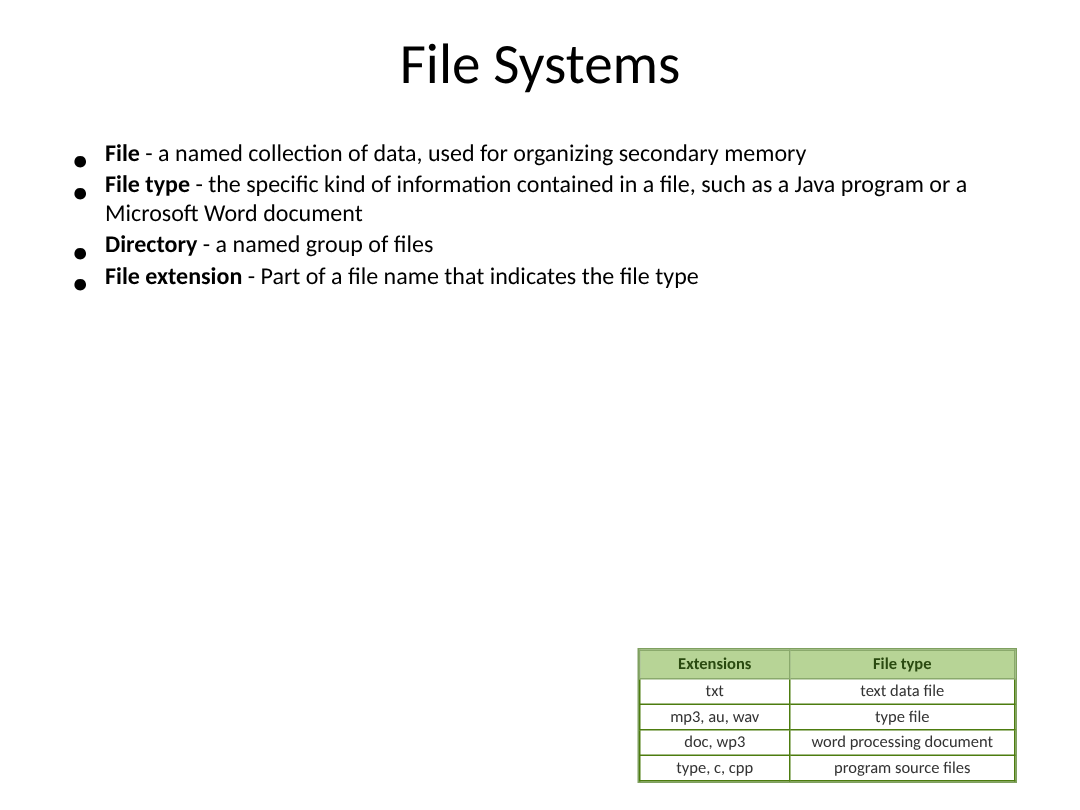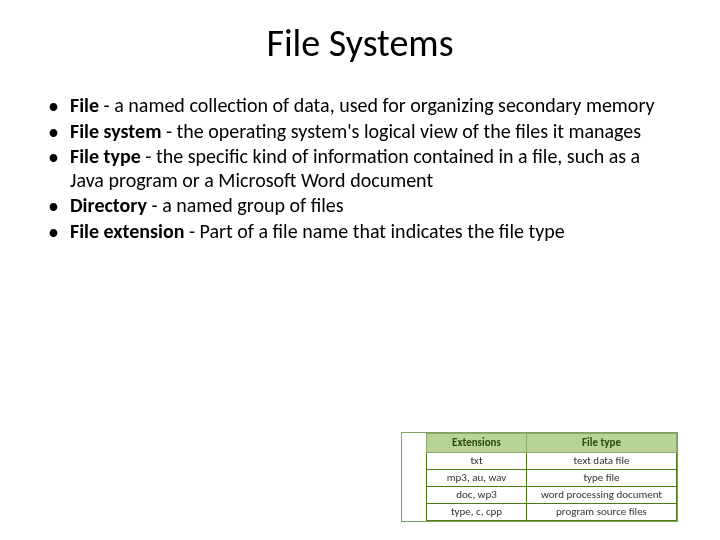--- a/index.html
+++ b/index.html
@@ -18,21 +18,21 @@
   .title {
     text-align: center;
     font-size: 38px;
     font-weight: 400;
     margin-bottom: 28px;
     padding-left: 60px;
     padding-right: 60px;
   }
   .bullets {
     list-style: none;
-    font-size: 20px;
+    font-size: 16px;
     line-height: 1.18;
   }
   .bullets li {
     position: relative;
     padding-left: 25px;
     margin-bottom: 2px;
   }
   .bullets li::before {
     content: "•";
     position: absolute;
@@ -42,21 +42,20 @@
   }
   .term { font-weight: 700; }
   .table-wrap {
     position: absolute;
     right: 42px;
     bottom: 18px;
     border: 1px solid #7fa060;
     font-size: 11px;
     line-height: 1.1;
     background: #ffffff;
-    padding-left: 24px;
   }
   .table-wrap table { border-collapse: collapse; }
   .table-wrap th {
     background: #b7d496;
     font-weight: 700;
     text-align: center;
     padding: 3px 10px;
     border: 1px solid #8aa96c;
     color: #2a4a10;
   }
@@ -71,23 +70,20 @@
 </style>
 </head>
 <body>
 
 <div class="slide">
   <h1 class="title">File Systems</h1>
 
   <ul class="bullets">
     <li>
       <span class="term">File</span><span> - a named collection of data, used for organizing secondary memory</span>
-    </li>
-    <li>
-      <span class="term">File system</span><span> - the operating system's logical view of the files it manages</span>
     </li>
     <li>
       <span class="term">File type</span><span> - the specific kind of information contained in a file, such as a Java program or a Microsoft Word document</span>
     </li>
     <li>
       <span class="term">Directory</span><span> -  a named group of files</span>
     </li>
     <li>
       <span class="term">File extension</span><span> - Part of a file name that indicates the file type</span>
     </li>

